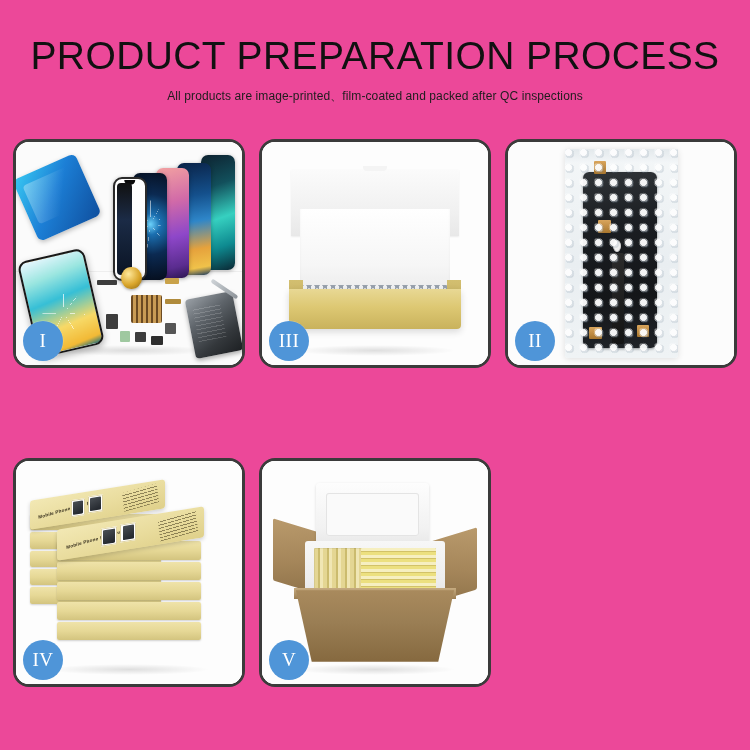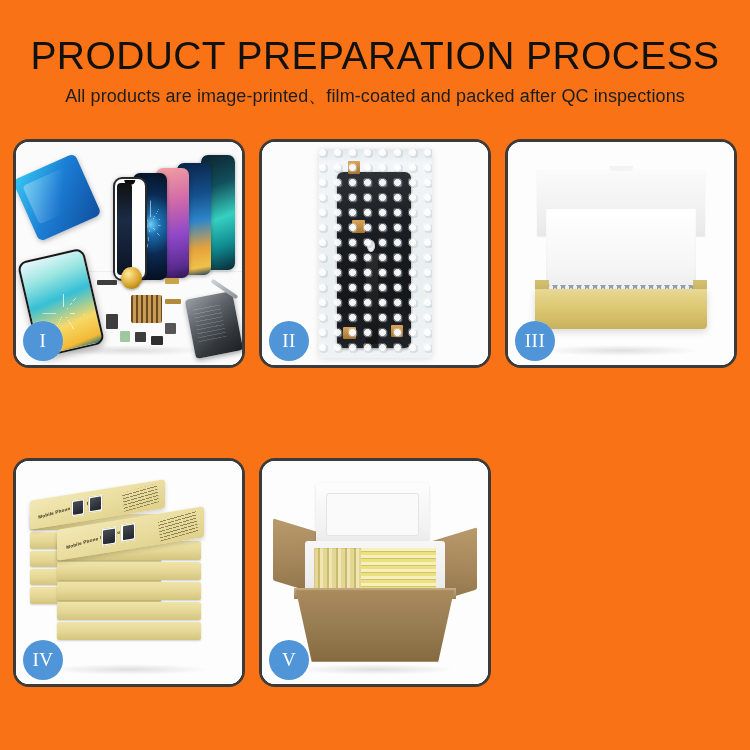--- a/index.html
+++ b/index.html
@@ -11,21 +11,21 @@
     width: 750px;
     height: 750px;
     overflow: hidden;
     font-family: "Liberation Sans", sans-serif;
     -webkit-font-smoothing: antialiased;
   }
   .page {
     position: relative;
     width: 750px;
     height: 750px;
-    background: #f97316;
+    background: #ec4899;
   }
 
   
   .header {
     position: absolute;
     top: 34px;
     left: 0;
     width: 750px;
     text-align: center;
   }
@@ -34,21 +34,21 @@
     font-size: 39px;
     line-height: 44px;
     font-weight: 400;
     letter-spacing: 0.4px;
     color: #111111;
     margin: 0;
     white-space: nowrap;
   }
   .subtitle {
     font-family: "Liberation Sans", sans-serif;
-    font-size: 18px;
+    font-size: 12px;
     line-height: 22px;
     font-weight: 400;
     color: #1d1d1d;
     margin: 7px 0 16px 0;
     letter-spacing: 0.1px;
     white-space: nowrap;
   }
 
   
   .grid {
@@ -499,20 +499,36 @@
             <div class="prt" style="left:16%;top:68%;width:7%;height:12%;background:#9fc8a0;"></div>
             <div class="prt" style="left:27%;top:70%;width:8%;height:10%;"></div>
             <div class="prt" style="left:48%;top:60%;width:8%;height:12%;background:#555;"></div>
             <div class="prt" style="left:38%;top:74%;width:9%;height:9%;background:#2e2e2e;"></div>
             <div class="prt" style="left:48%;top:34%;width:12%;height:6%;background:#b08b3c;"></div>
           </div>
         </div>
         <div class="shadow-soft"></div>
       </div>
       <div class="badge">I</div>
+    </div>
+
+    <div class="panel">
+      <div class="panel-inner">
+        <div class="scene">
+          <div class="p3-bg"></div>
+          <div class="p3-lid"></div>
+          <div class="p3-foam"></div>
+          <div class="p3-bubblelayer"></div>
+          <div class="p3-flapL"></div>
+          <div class="p3-flapR"></div>
+          <div class="p3-boxfront"></div>
+          <div class="shadow-soft"></div>
+        </div>
+      </div>
+      <div class="badge">III</div>
     </div>
 
     <div class="panel">
       <div class="panel-inner">
         <div class="scene">
           <div class="p2-bg"></div>
           <div class="bubblebag">
             <div class="bubbletop"></div>
             <div class="p2-screen">
               <div class="p2-flex"></div>
@@ -526,36 +542,20 @@
             <div class="bubbles"></div>
           </div>
         </div>
       </div>
       <div class="badge">II</div>
     </div>
 
     <div class="panel">
       <div class="panel-inner">
         <div class="scene">
-          <div class="p3-bg"></div>
-          <div class="p3-lid"></div>
-          <div class="p3-foam"></div>
-          <div class="p3-bubblelayer"></div>
-          <div class="p3-flapL"></div>
-          <div class="p3-flapR"></div>
-          <div class="p3-boxfront"></div>
-          <div class="shadow-soft"></div>
-        </div>
-      </div>
-      <div class="badge">III</div>
-    </div>
-
-    <div class="panel">
-      <div class="panel-inner">
-        <div class="scene">
           <div class="p4-bg"></div>
           <div class="stack">
             <div class="sbox sb-l1"></div>
             <div class="sbox sb-l2"></div>
             <div class="sbox sb-l3"></div>
             <div class="sbox sb-l4"></div>
             <div class="sbox sb-l5"></div>
 
             <div class="sbox sb-r1"></div>
             <div class="sbox sb-r2"></div>

